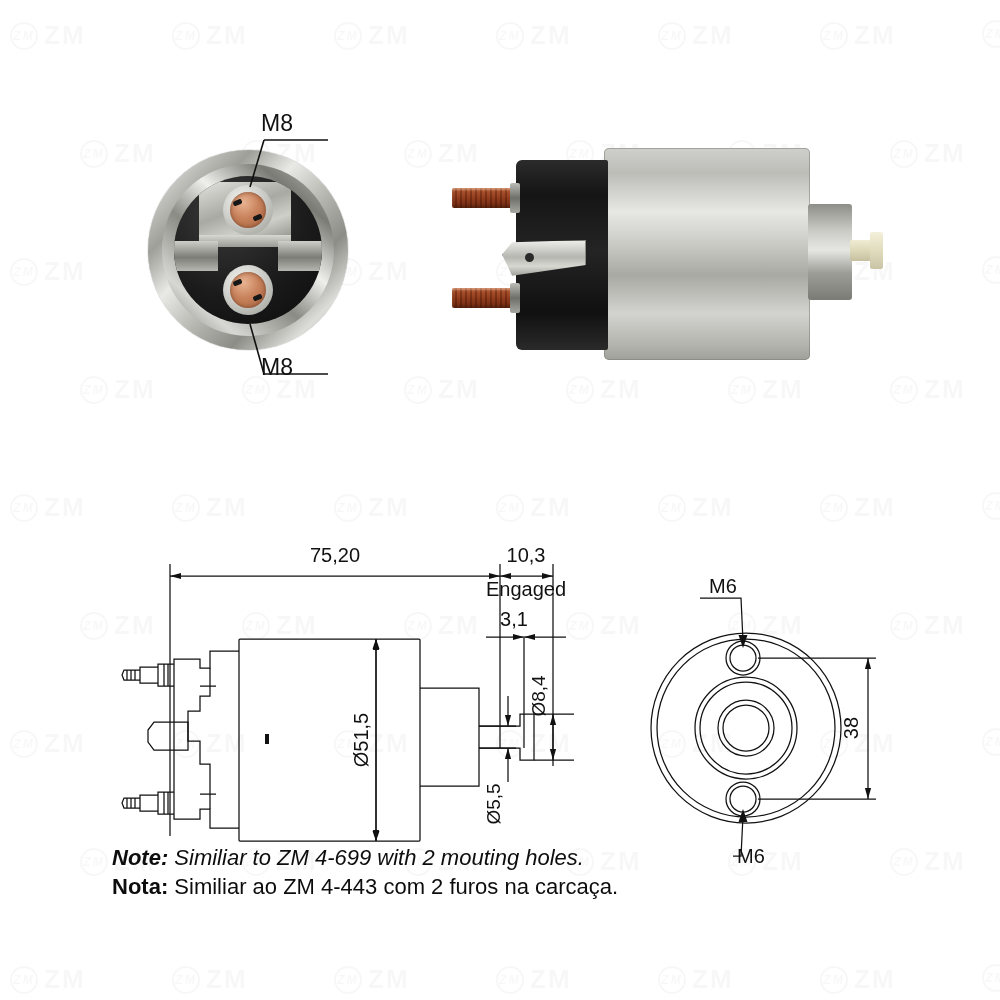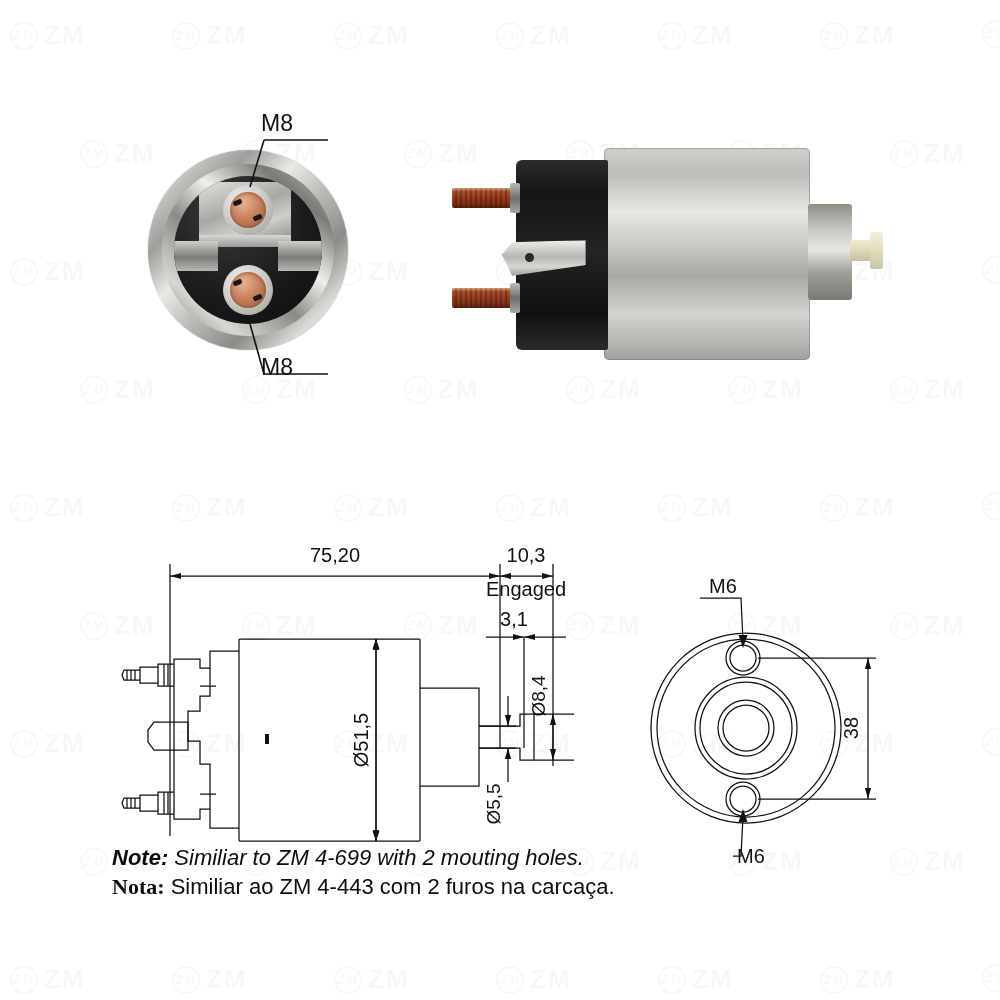--- a/index.html
+++ b/index.html
@@ -200,21 +200,21 @@
 
   
   #note-block {
     position: absolute;
     left: 112px; top: 843px;
     z-index: 4;
     line-height: 1.34;
   }
   .note-line { font-size: 22px; white-space: nowrap; color: #0d0d0d; }
   .note-en { font-style: italic; }
-  .note-label { font-weight: 700; font-style: normal; font-family: Liberation Serif, serif; }
+  .note-label { font-weight: 700; font-style: normal; }
   .note-label-en { font-weight: 700; font-style: italic; }
 </style>
 </head>
 <body>
 
 <div id="sheet">
 
   <div id="watermark-layer">
       <div class="wm" style="left: 10px; top: 20px;">
         <span class="wm-badge">ZM</span>

